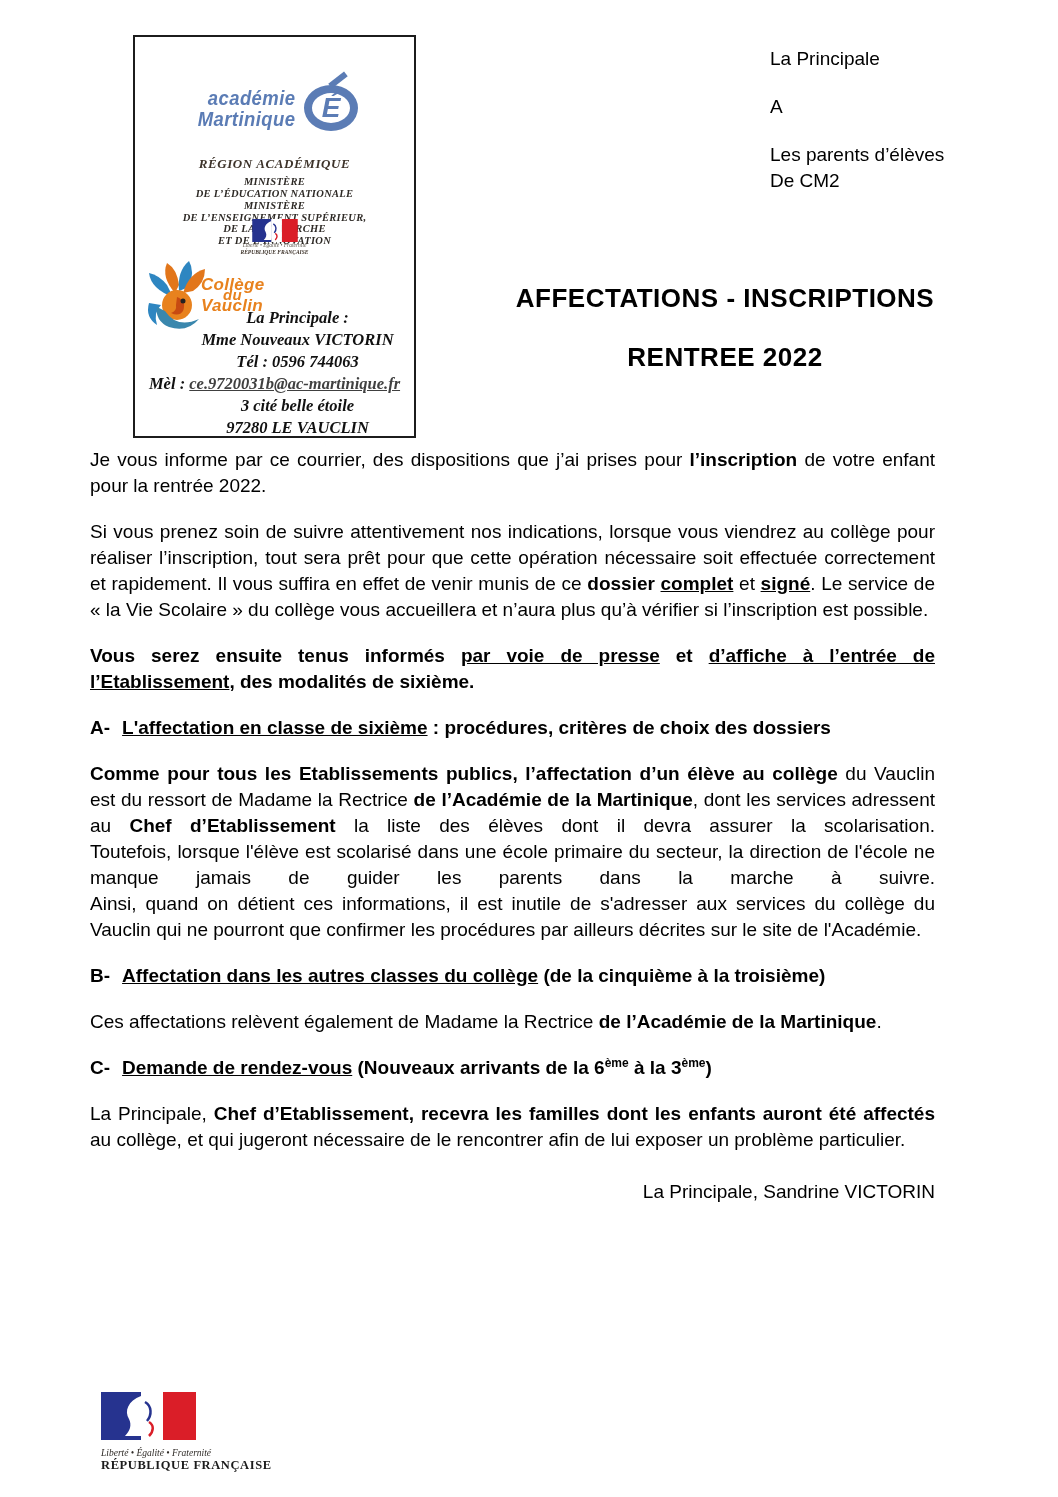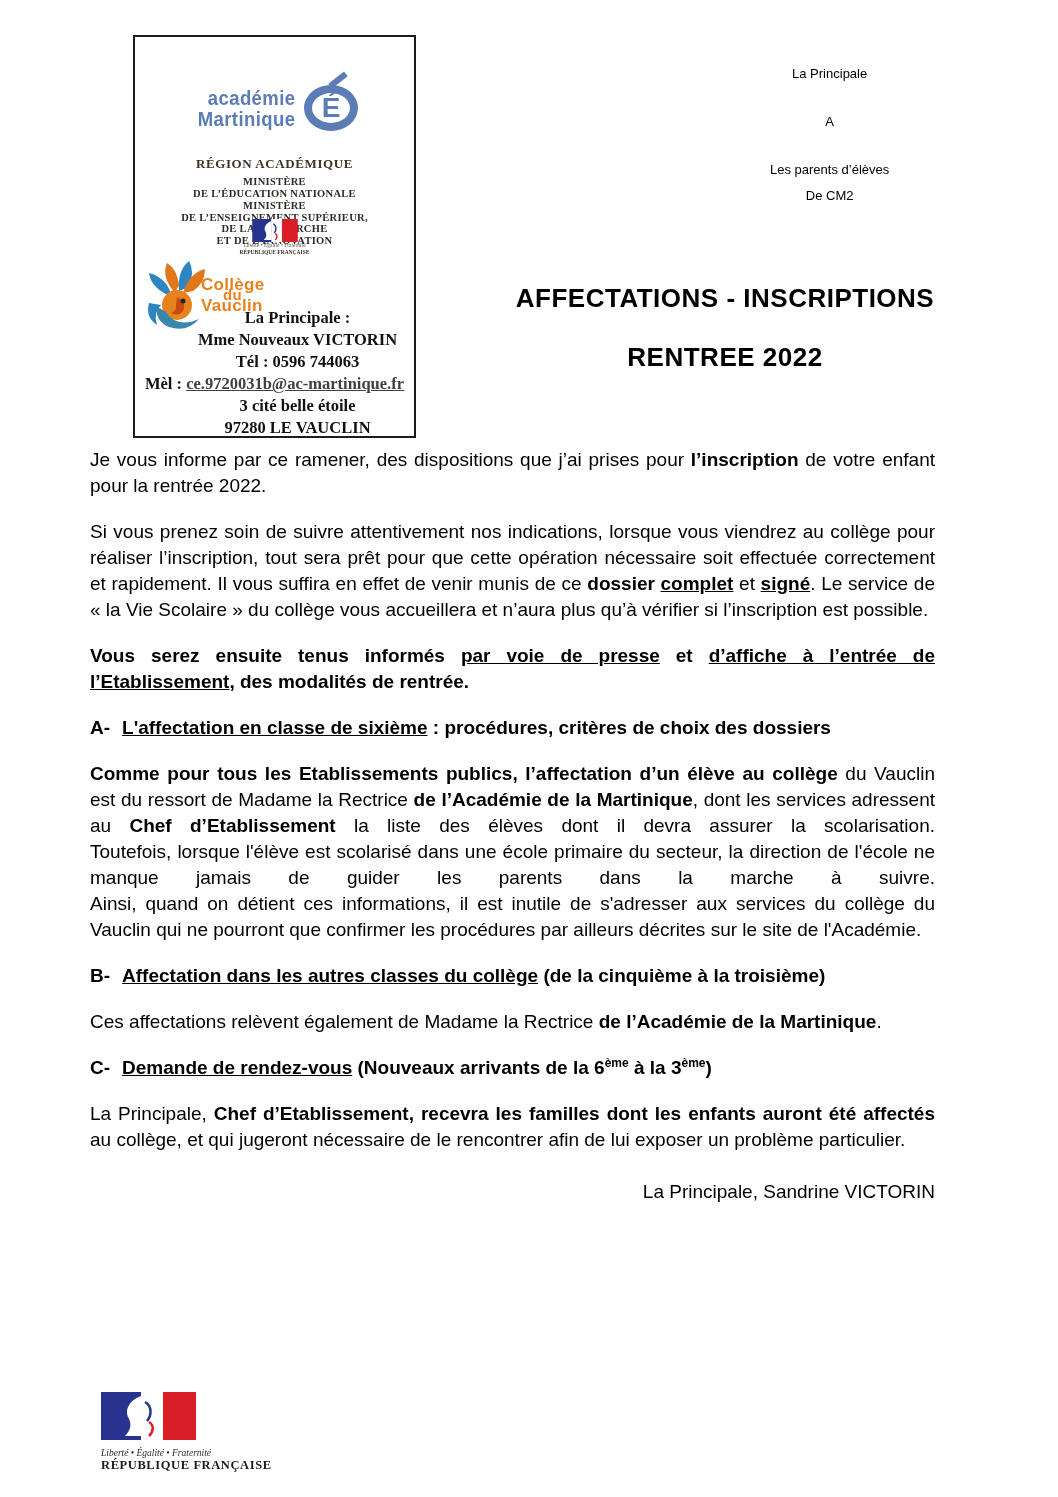--- a/index.html
+++ b/index.html
@@ -1,21 +1,21 @@
 <!DOCTYPE html>
 <html><head>
 <meta charset="utf-8">
 <style>
   html,body{margin:0;padding:0;background:#ffffff;}
   .page{position:relative;width:1058px;height:1497px;background:#fff;
         font-family:"Liberation Sans",sans-serif;color:#000;overflow:hidden;}
 
   
   .lh-box{position:absolute;left:133px;top:35px;width:283px;height:403px;
-          border:2px solid #1c1c1c;box-sizing:border-box;}
+          border:2px solid #1c1c1c;box-sizing:border-box;font-style:italic;}
   .acad-logo{position:absolute;top:48px;left:0;right:0;display:flex;justify-content:center;align-items:center;}
   .acad-words{color:#5b7cb5;font-weight:bold;font-size:21px;line-height:21px;text-align:right;
               transform:scaleX(.88);letter-spacing:.5px;}
   .acad-e{position:relative;width:54px;height:46px;border:8px solid #5b7cb5;border-radius:50%;
           margin-left:2px;display:flex;align-items:center;justify-content:center;
           color:#5b7cb5;font-size:28px;font-weight:bold;box-sizing:border-box;}
   .acad-e::after{content:"";position:absolute;top:-16px;right:2px;width:20px;height:6px;
           background:#5b7cb5;transform:rotate(-38deg);}
   .region{position:absolute;top:119px;left:0;right:0;text-align:center;
           font-family:"Liberation Serif",serif;font-weight:bold;font-size:13px;color:#3d332a;letter-spacing:.6px;}
@@ -30,21 +30,21 @@
   .college-name{position:absolute;left:66px;top:240px;color:#e8821e;font-weight:bold;
           font-size:17px;line-height:15px;letter-spacing:.3px;}
   .college-name .du{font-size:15px;display:block;margin-left:22px;line-height:6px;color:#e8821e;}
   .contact{position:absolute;top:270px;left:0;right:0;text-align:center;
           font-family:"Liberation Serif",serif;font-size:16.5px;line-height:22px;font-weight:bold;color:#111;
           padding-left:46px;}
   .contact .email-line{margin-left:-46px;}
   .contact a{color:#404040;text-decoration:underline;cursor:pointer;}
 
   
-  .recipient{position:absolute;left:770px;top:61px;font-size:13px;line-height:26px;text-align:center;}
+  .recipient{position:absolute;left:770px;top:46px;font-size:19px;line-height:26px;}
   .recipient .gap{margin-top:22px;}
 
   
   .title-block{position:absolute;left:480px;top:283px;width:490px;text-align:center;}
   .title-line{font-size:26px;font-weight:bold;letter-spacing:.5px;}
   .title-line + .title-line{margin-top:28px;}
 
   
   .body-col{position:absolute;left:90px;top:447px;width:845px;
             font-size:19px;line-height:26px;text-align:justify;}
@@ -137,26 +137,26 @@
     <div>De CM2</div>
   </div>
 
   <div class="title-block">
     <div class="title-line">AFFECTATIONS - INSCRIPTIONS</div>
     <div class="title-line">RENTREE 2022</div>
   </div>
 
   <div class="body-col">
 
-    <p><span>Je vous informe par ce ramener, des dispositions que j’ai prises pour </span><span class="b">l’inscription</span><span> de votre enfant pour la rentrée 2022.</span></p>
+    <p><span>Je vous informe par ce courrier, des dispositions que j’ai prises pour </span><span class="b">l’inscription</span><span> de votre enfant pour la rentrée 2022.</span></p>
 
 
     <p><span>Si vous prenez soin de suivre attentivement nos indications, lorsque vous viendrez au collège pour réaliser l’inscription, tout sera prêt pour que cette opération nécessaire soit effectuée correctement et rapidement. Il vous suffira en effet de venir munis de ce </span><span class="b">dossier </span><span class="b u">complet</span><span> et </span><span class="b u">signé</span><span>. Le service de « la Vie Scolaire » du collège vous accueillera et n’aura plus qu’à vérifier si l’inscription est possible.</span></p>
 
-    <p class="b"><span>Vous serez ensuite tenus informés </span><span class="u">par voie de presse</span><span> et </span><span class="u">d’affiche à l’entrée de l’Etablissement</span><span>, des modalités de rentrée.</span></p>
+    <p class="b"><span>Vous serez ensuite tenus informés </span><span class="u">par voie de presse</span><span> et </span><span class="u">d’affiche à l’entrée de l’Etablissement</span><span>, des modalités de sixième.</span></p>
 
     <div class="heading"><span class="hp">A-</span><span class="u">L'affectation en classe de sixième</span><span> : procédures, critères de choix des dossiers</span></div>
 
     <p>
       <span class="jl" style="display:block"><span class="b">Comme pour tous les Etablissements publics, l’affectation d’un élève au collège</span><span> du Vauclin est du ressort de Madame la Rectrice </span><span class="b">de l’Académie de la Martinique</span><span>, dont les services adressent au </span><span class="b">Chef d’Etablissement</span><span> la liste des élèves dont il devra assurer la scolarisation.</span></span>
       <span class="jl" style="display:block">Toutefois, lorsque l'élève est scolarisé dans une école primaire du secteur, la direction de l'école ne manque jamais de guider les parents dans la marche à suivre.</span>
       <span style="display:block">Ainsi, quand on détient ces informations, il est inutile de s'adresser aux services du collège du Vauclin qui ne pourront que confirmer les procédures par ailleurs décrites sur le site de l'Académie.</span>
     </p>
 
     <div class="heading"><span class="hp">B-</span><span class="u">Affectation dans les autres classes du collège</span><span> (de la cinquième à la troisième)</span></div>

